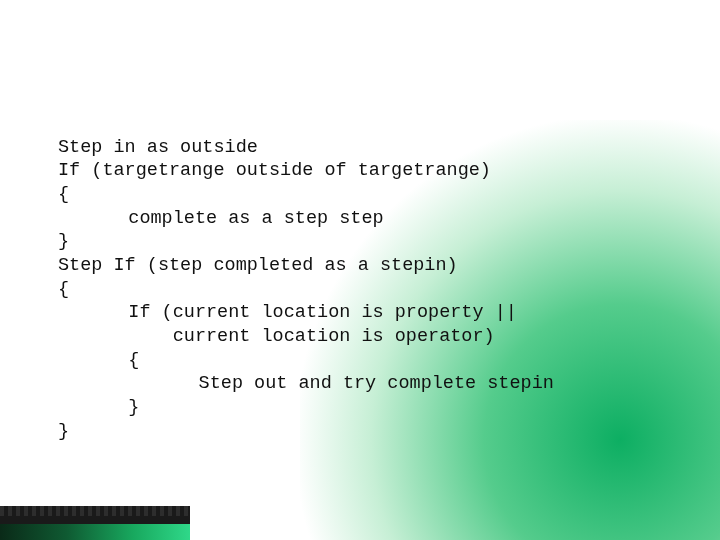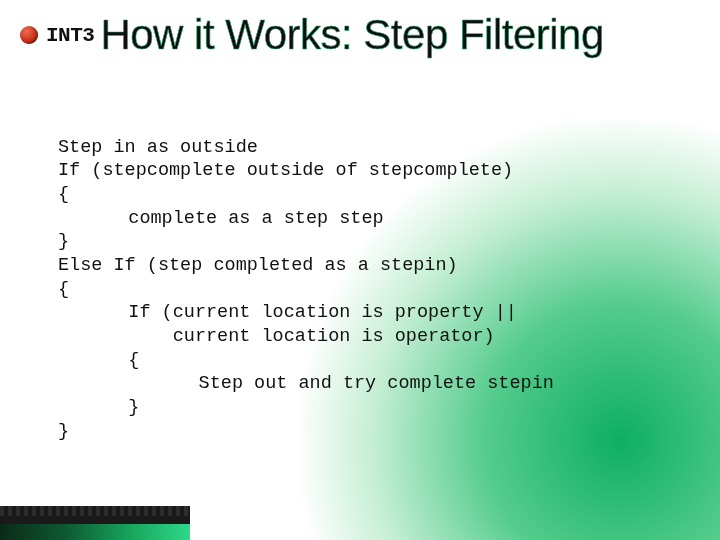--- a/index.html
+++ b/index.html
@@ -110,33 +110,28 @@
   .indent1 { display:inline-block; width: 3.8em; }
   .indent2 { display:inline-block; width: 7.6em; }
 </style>
 </head>
 <body>
 
 <div class="slide">
 
   <div class="bg-corner"></div>
 
-  <div class="header">
-    <span class="bullet-dot"></span>
-    <span class="brand">INT3</span>
-    <span class="title">How it Works: Step Filtering</span>
-  </div>
 
   <div class="code">
 <span>Step in as outside</span>
-<span>If (stepcomplete outside of stepcomplete)</span>
+<span>If (targetrange outside of targetrange)</span>
 <span>{</span>
 <span class="indent1"></span><span>complete as a step step</span>
 <span>}</span>
-<span>Else If (step completed as a stepin)</span>
+<span>Step If (step completed as a stepin)</span>
 <span>{</span>
 <span class="indent1"></span><span>If (current location is property ||</span>
 <span class="indent1"></span><span>    current location is operator)</span>
 <span class="indent1"></span><span>{</span>
 <span class="indent2"></span><span>Step out and try complete stepin</span>
 <span class="indent1"></span><span>}</span>
 <span>}</span>
   </div>
 
   <div class="bottom-strip">

